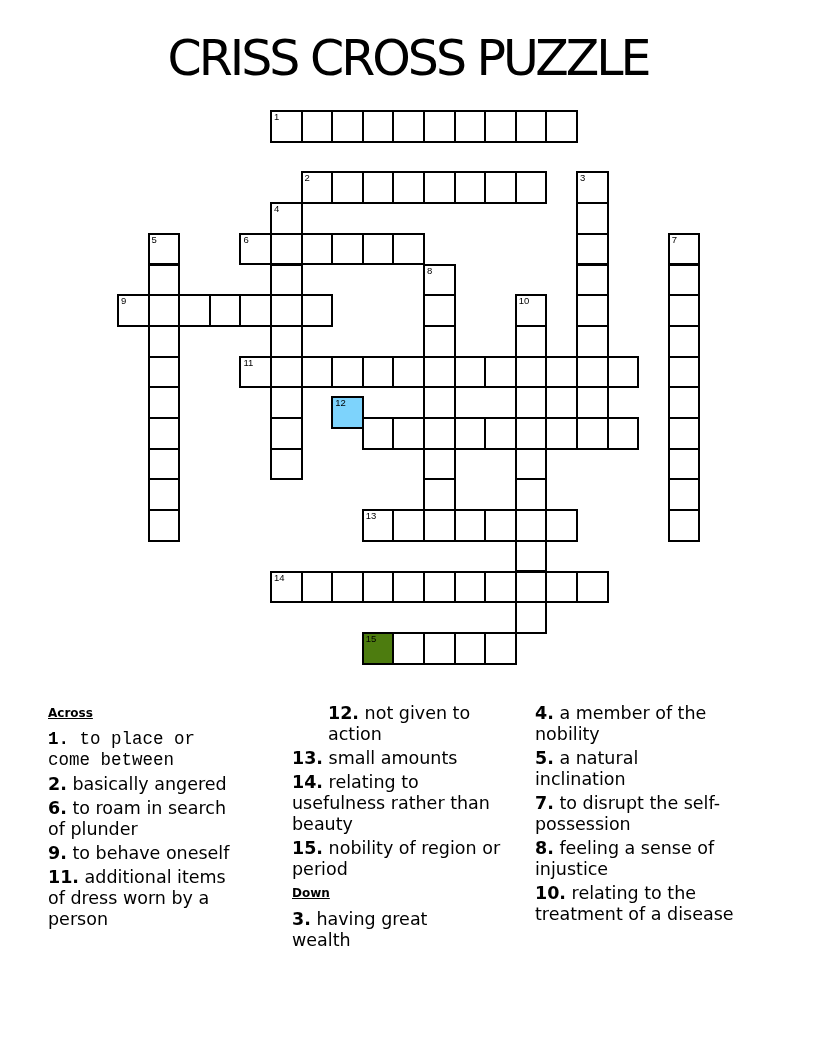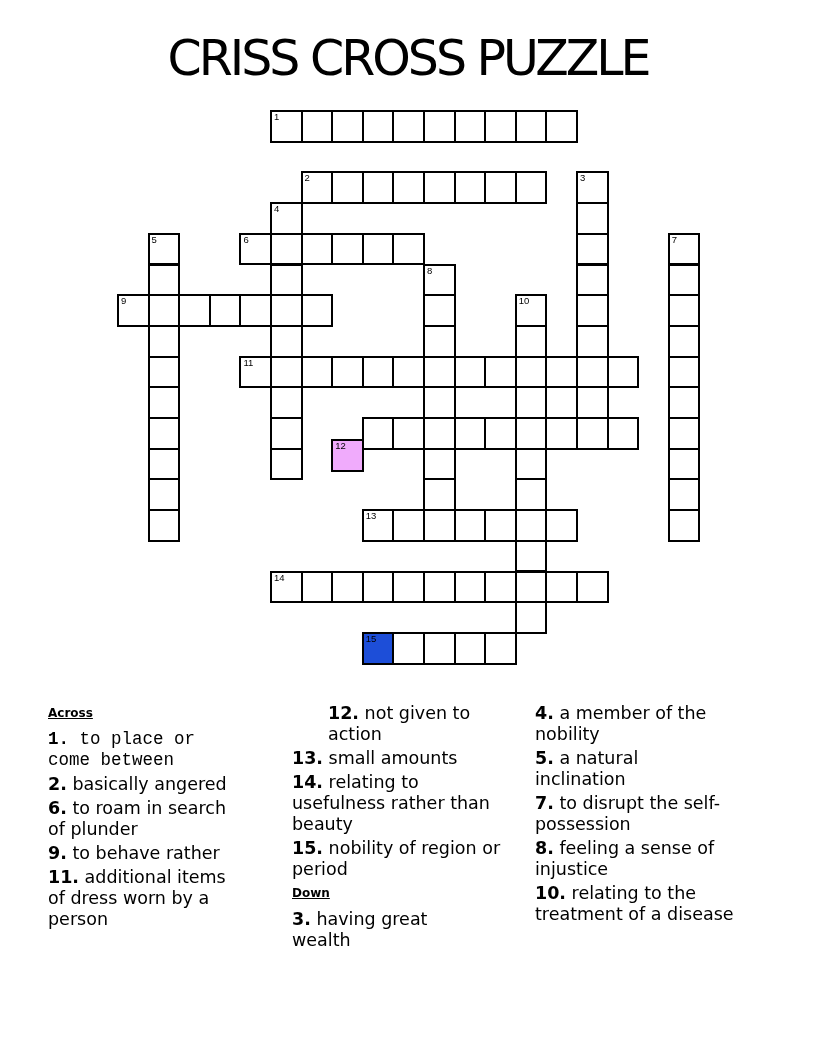--- a/index.html
+++ b/index.html
@@ -175,21 +175,21 @@
         <span class="cellnum">11</span>
       </div>
       <div class="cell" style="left: 300.6px; top: 355.6px; background: rgb(255, 255, 255); border-color: rgb(0, 0, 0);"></div>
       <div class="cell" style="left: 331.2px; top: 355.6px; background: rgb(255, 255, 255); border-color: rgb(0, 0, 0);"></div>
       <div class="cell" style="left: 361.8px; top: 355.6px; background: rgb(255, 255, 255); border-color: rgb(0, 0, 0);"></div>
       <div class="cell" style="left: 392.4px; top: 355.6px; background: rgb(255, 255, 255); border-color: rgb(0, 0, 0);"></div>
       <div class="cell" style="left: 453.6px; top: 355.6px; background: rgb(255, 255, 255); border-color: rgb(0, 0, 0);"></div>
       <div class="cell" style="left: 484.2px; top: 355.6px; background: rgb(255, 255, 255); border-color: rgb(0, 0, 0);"></div>
       <div class="cell" style="left: 545.4px; top: 355.6px; background: rgb(255, 255, 255); border-color: rgb(0, 0, 0);"></div>
       <div class="cell" style="left: 606.6px; top: 355.6px; background: rgb(255, 255, 255); border-color: rgb(0, 0, 0);"></div>
-      <div class="cell" style="left: 331.2px; top: 439px; background: #f0abfc; border-color: rgb(0, 0, 0);">
+      <div class="cell" style="left: 331.2px; top: 396px; background: #7dd3fc; border-color: rgb(0, 0, 0);">
         <span class="cellnum">12</span>
       </div>
       <div class="cell" style="left: 361.8px; top: 417px; background: rgb(255, 255, 255); border-color: rgb(0, 0, 0);"></div>
       <div class="cell" style="left: 392.4px; top: 417px; background: rgb(255, 255, 255); border-color: rgb(0, 0, 0);"></div>
       <div class="cell" style="left: 453.6px; top: 417px; background: rgb(255, 255, 255); border-color: rgb(0, 0, 0);"></div>
       <div class="cell" style="left: 484.2px; top: 417px; background: rgb(255, 255, 255); border-color: rgb(0, 0, 0);"></div>
       <div class="cell" style="left: 545.4px; top: 417px; background: rgb(255, 255, 255); border-color: rgb(0, 0, 0);"></div>
       <div class="cell" style="left: 606.6px; top: 417px; background: rgb(255, 255, 255); border-color: rgb(0, 0, 0);"></div>
       <div class="cell" style="left: 361.8px; top: 509.1px; background: rgb(255, 255, 255); border-color: rgb(0, 0, 0);">
         <span class="cellnum">13</span>
@@ -203,35 +203,35 @@
       </div>
       <div class="cell" style="left: 300.6px; top: 570.5px; background: rgb(255, 255, 255); border-color: rgb(0, 0, 0);"></div>
       <div class="cell" style="left: 331.2px; top: 570.5px; background: rgb(255, 255, 255); border-color: rgb(0, 0, 0);"></div>
       <div class="cell" style="left: 361.8px; top: 570.5px; background: rgb(255, 255, 255); border-color: rgb(0, 0, 0);"></div>
       <div class="cell" style="left: 392.4px; top: 570.5px; background: rgb(255, 255, 255); border-color: rgb(0, 0, 0);"></div>
       <div class="cell" style="left: 423px; top: 570.5px; background: rgb(255, 255, 255); border-color: rgb(0, 0, 0);"></div>
       <div class="cell" style="left: 453.6px; top: 570.5px; background: rgb(255, 255, 255); border-color: rgb(0, 0, 0);"></div>
       <div class="cell" style="left: 484.2px; top: 570.5px; background: rgb(255, 255, 255); border-color: rgb(0, 0, 0);"></div>
       <div class="cell" style="left: 545.4px; top: 570.5px; background: rgb(255, 255, 255); border-color: rgb(0, 0, 0);"></div>
       <div class="cell" style="left: 576px; top: 570.5px; background: rgb(255, 255, 255); border-color: rgb(0, 0, 0);"></div>
-      <div class="cell" style="left: 361.8px; top: 631.9px; background: #1d4ed8; border-color: rgb(0, 0, 0); text-align: center;">
+      <div class="cell" style="left: 361.8px; top: 631.9px; background: #4d7c0f; border-color: rgb(0, 0, 0); text-align: center;">
         <span class="cellnum">15</span>
       </div>
       <div class="cell" style="left: 392.4px; top: 631.9px; background: rgb(255, 255, 255); border-color: rgb(0, 0, 0);"></div>
       <div class="cell" style="left: 423px; top: 631.9px; background: rgb(255, 255, 255); border-color: rgb(0, 0, 0);"></div>
       <div class="cell" style="left: 453.6px; top: 631.9px; background: rgb(255, 255, 255); border-color: rgb(0, 0, 0);"></div>
       <div class="cell" style="left: 484.2px; top: 631.9px; background: rgb(255, 255, 255); border-color: rgb(0, 0, 0);"></div>
     </div>
   <div id="clues">
     <div class="clue-col col-0">
         <div class="clue-header"><span>Across</span></div>
         <div class="clue"><b class="clue-num">1.</b> <span>to place or come between</span></div>
         <div class="clue"><b class="clue-num">2.</b> <span>basically angered</span></div>
         <div class="clue"><b class="clue-num">6.</b> <span>to roam in search of plunder</span></div>
-        <div class="clue"><b class="clue-num">9.</b> <span>to behave rather</span></div>
+        <div class="clue"><b class="clue-num">9.</b> <span>to behave oneself</span></div>
         <div class="clue"><b class="clue-num">11.</b> <span>additional items of dress worn by a person</span></div>
       </div>
     <div class="clue-col col-1">
         <div class="clue"><b class="clue-num">12.</b> <span>not given to action</span></div>
         <div class="clue"><b class="clue-num">13.</b> <span>small amounts</span></div>
         <div class="clue"><b class="clue-num">14.</b> <span>relating to usefulness rather than beauty</span></div>
         <div class="clue"><b class="clue-num">15.</b> <span>nobility of region or period</span></div>
         <div class="clue-header"><span>Down</span></div>
         <div class="clue"><b class="clue-num">3.</b> <span>having great wealth</span></div>
       </div>

